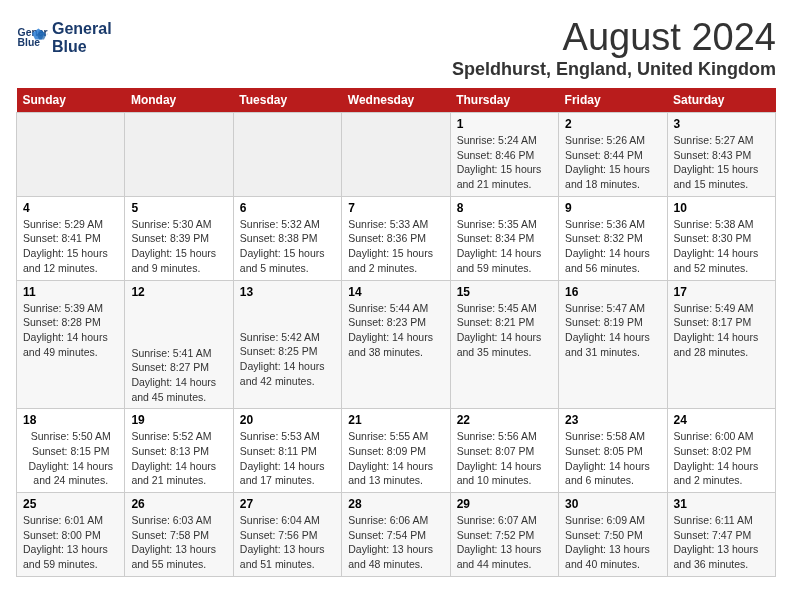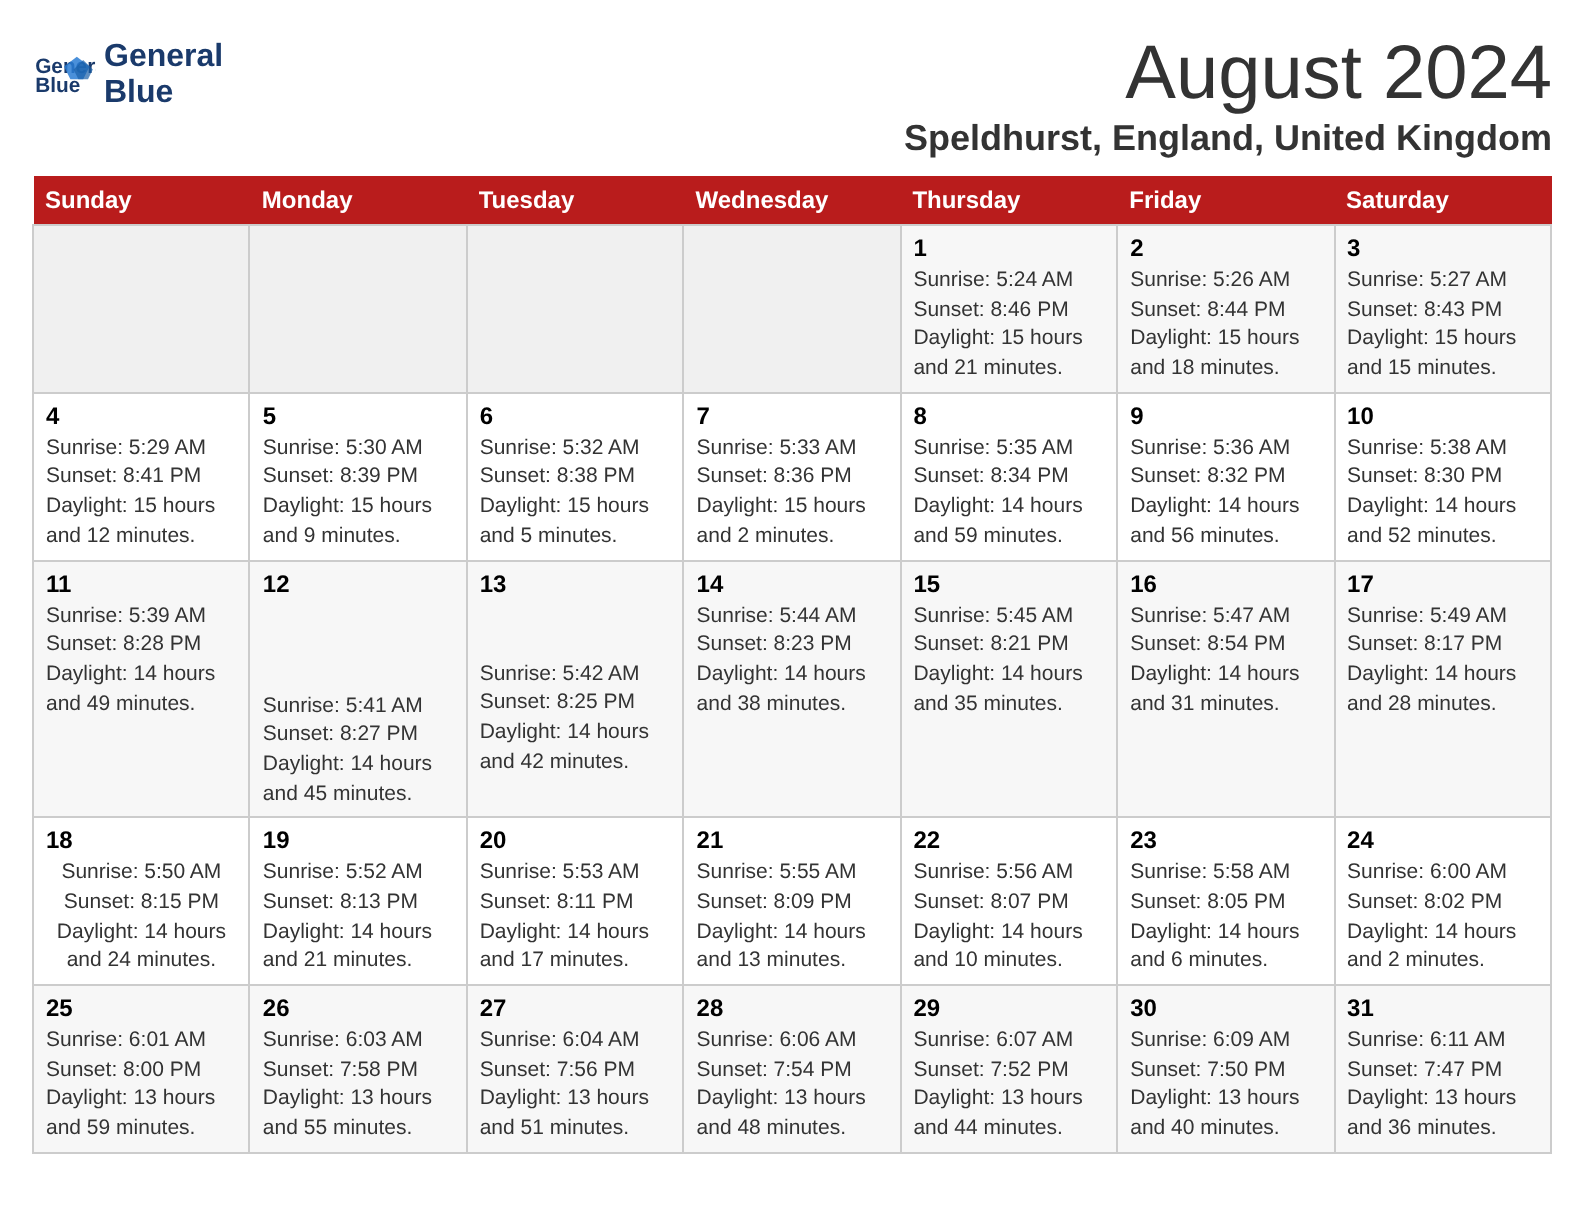--- a/index.html
+++ b/index.html
@@ -227,21 +227,21 @@
         <td>
           <span class="day-number">15</span>
           <div class="day-info" style="white-space: pre-line;">Sunrise: 5:45 AM
 Sunset: 8:21 PM
 Daylight: 14 hours
 and 35 minutes.</div>
         </td>
         <td>
           <span class="day-number">16</span>
           <div class="day-info" style="white-space: pre-line;">Sunrise: 5:47 AM
-Sunset: 8:54 PM
+Sunset: 8:19 PM
 Daylight: 14 hours
 and 31 minutes.</div>
         </td>
         <td>
           <span class="day-number">17</span>
           <div class="day-info" style="white-space: pre-line;">Sunrise: 5:49 AM
 Sunset: 8:17 PM
 Daylight: 14 hours
 and 28 minutes.</div>
         </td>

